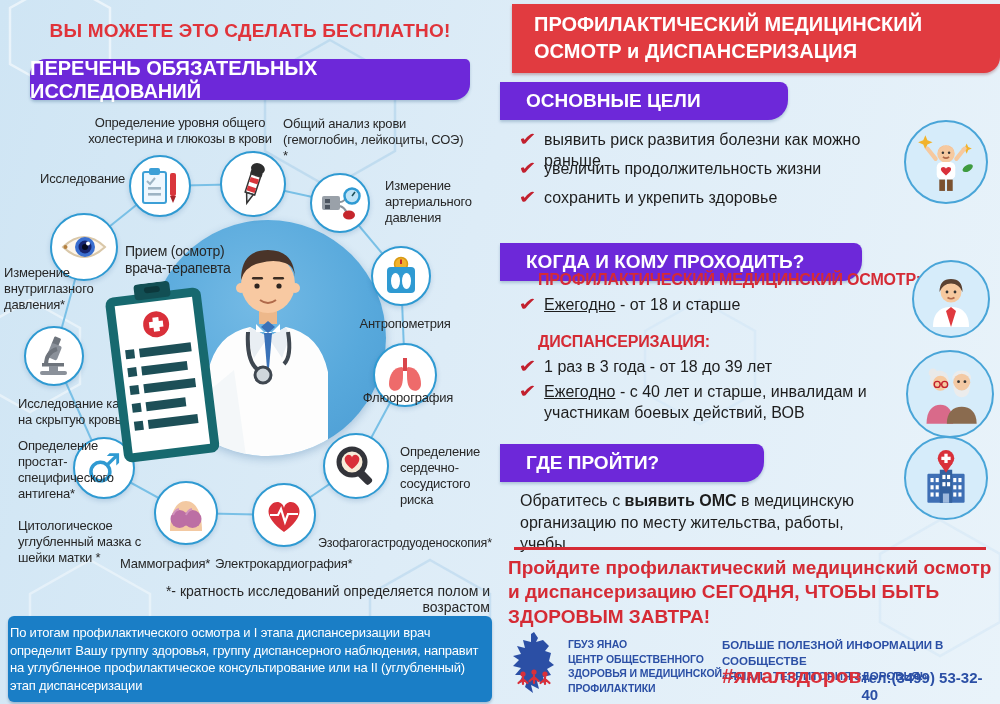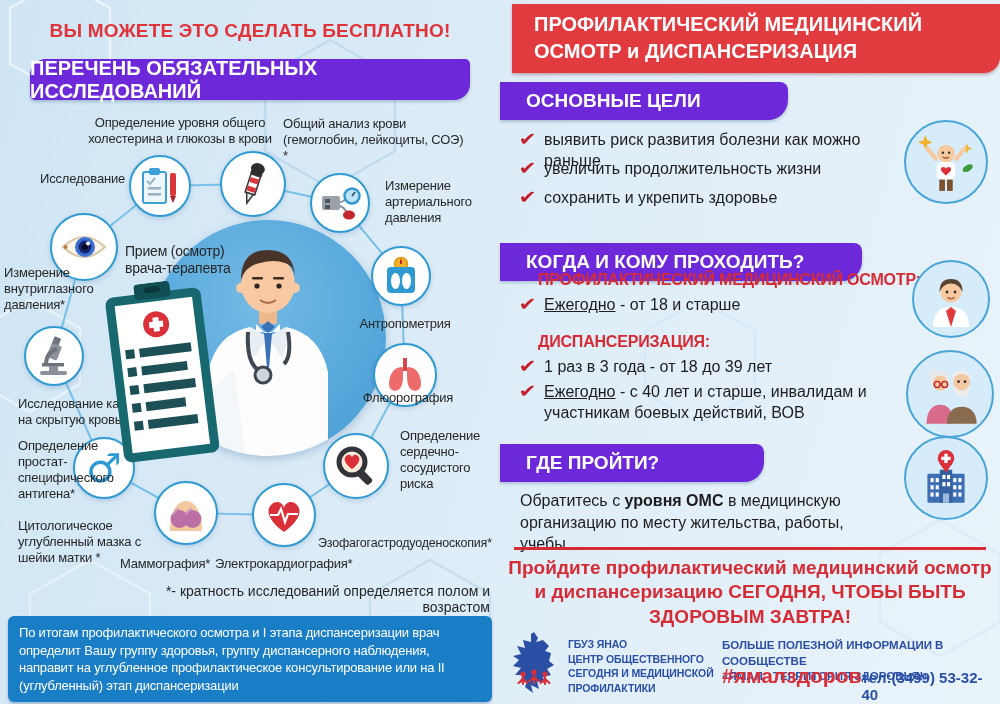--- a/index.html
+++ b/index.html
@@ -21,42 +21,42 @@
   .label{position:absolute;font-size:13px;color:#272727;line-height:1.22;letter-spacing:-.2px;}
   .node{position:absolute;background:#fff;border:2.5px solid #2f9ad2;border-radius:50%;
     display:flex;align-items:center;justify-content:center;
     box-shadow:0 2px 5px rgba(20,80,140,.18);box-sizing:border-box;}
   .big-circle{position:absolute;left:150px;top:220px;width:236px;height:236px;border-radius:50%;
     background:radial-gradient(circle at 45% 35%,#74bae5 0%,#58a9dc 55%,#4a9bd2 100%);
     overflow:hidden;box-shadow:0 3px 8px rgba(20,80,140,.25);}
   .clipboard{position:absolute;left:112px;top:282px;transform:rotate(-7deg);z-index:5;}
   .footnote{left:115px;top:583px;width:375px;text-align:right;font-size:14px;color:#272727;}
   .infobox{left:8px;top:616px;width:484px;box-sizing:border-box;background:#1a7ec6;color:#fff;
-    border-radius:6px;font-size:13px;line-height:1.35;padding:8px 11px;letter-spacing:-.2px;
+    border-radius:6px;font-size:13px;line-height:1.35;padding:8px 2px;letter-spacing:-.2px;
     box-shadow:0 2px 3px rgba(20,70,120,.3);}
   .male-glyph{font-family:"DejaVu Sans",sans-serif;font-size:40px;font-weight:bold;color:#2f9ad2;line-height:1;}
   
   .right{position:absolute;left:500px;top:0;width:500px;height:704px;}
   .r-title{position:absolute;left:12px;top:4px;width:488px;box-sizing:border-box;background:#e13b40;
     color:#fff;font-size:20px;font-weight:bold;line-height:1.35;padding:7px 10px 8px 22px;
     border-radius:0 0 16px 0;box-shadow:0 2px 3px rgba(120,20,30,.3);}
   .r-banner{position:absolute;left:0;font-size:19px;height:38px;padding-left:26px;box-sizing:border-box;}
   .rb-goals{top:82px;width:288px;border-radius:0 8px 20px 0;}
   .rb-when{top:224px;width:362px;border-radius:0 8px 20px 0;margin-top:19px;}
   .rb-where{top:444px;width:264px;border-radius:0 8px 20px 0;}
   .check-row{position:absolute;display:flex;gap:9px;align-items:flex-start;
     font-size:16px;color:#1d1d1d;line-height:1.3;}
   .check{color:#c2202e;font-weight:bold;font-size:18px;line-height:1;transform:scaleX(1.2);flex:none;}
   .red-head{position:absolute;font-size:16px;font-weight:bold;color:#d52b35;letter-spacing:-.2px;}
   .u{text-decoration:underline;}
   .icon-circle{position:absolute;background:#d6ecfa;border:2.5px solid #49a5d8;border-radius:50%;
     overflow:hidden;box-sizing:border-box;display:flex;align-items:center;justify-content:center;}
   .where-text{position:absolute;left:20px;top:490px;width:372px;font-size:16px;line-height:1.35;color:#1d1d1d;}
   .divider{position:absolute;left:14px;top:547px;width:472px;height:3px;background:#d52b35;}
-  .cta{position:absolute;left:8px;top:556px;width:484px;text-align:center;
+  .cta{position:absolute;left:8px;top:556px;width:484px;
     font-size:19px;font-weight:bold;color:#d52b35;line-height:1.28;}
   .org{position:absolute;left:68px;top:637px;width:158px;font-size:10.5px;font-weight:bold;
     color:#2b4fa5;line-height:1.4;letter-spacing:-.1px;}
   .community{position:absolute;left:222px;top:638px;width:276px;font-size:11.5px;font-weight:bold;
     color:#2b4fa5;line-height:1.35;}
   .hash-row{position:absolute;left:222px;top:664px;width:276px;display:flex;align-items:baseline;}
   .hashtag{font-size:21px;font-weight:bold;color:#d9303a;}
   .phone{font-size:15px;font-weight:bold;color:#2b4fa5;}
 </style>
 </head>
@@ -249,21 +249,21 @@
     </svg>
   </div>
 
   <div class="label" style="left:85px;top:115px;width:190px;text-align:center;">Определение уровня общего холестерина и глюкозы в крови</div>
   <div class="label" style="left:283px;top:116px;width:185px;">Общий анализ крови (гемоглобин, лейкоциты, СОЭ) *</div>
   <div class="label" style="left:28px;top:171px;width:97px;text-align:right;">Исследование</div>
   <div class="label" style="left:385px;top:178px;width:92px;">Измерение артериального давления</div>
   <div class="label" style="left:125px;top:243px;width:122px;font-size:14px;">Прием (осмотр) врача-терапевта</div>
   <div class="label" style="left:338px;top:316px;width:134px;text-align:center;">Антропометрия</div>
   <div class="label" style="left:352px;top:390px;width:112px;text-align:center;">Флюорография</div>
-  <div class="label" style="left:400px;top:428px;width:86px;">Определение сердечно-сосудистого риска</div>
+  <div class="label" style="left:400px;top:444px;width:86px;">Определение сердечно-сосудистого риска</div>
   <div class="label" style="left:318px;top:536px;width:182px;font-size:12.5px;">Эзофагогастродуоденоскопия*</div>
   <div class="label" style="left:215px;top:556px;width:142px;">Электрокардиография*</div>
   <div class="label" style="left:120px;top:556px;width:95px;">Маммография*</div>
   <div class="label" style="left:18px;top:518px;width:132px;">Цитологическое углубленный мазка с шейки матки *</div>
   <div class="label" style="left:18px;top:438px;width:98px;">Определение простат-специфического антигена*</div>
   <div class="label" style="left:18px;top:396px;width:128px;">Исследование кала на скрытую кровь*</div>
   <div class="label" style="left:4px;top:265px;width:100px;">Измерение внутриглазного давления*</div>
 
   <div class="abs footnote">*- кратность исследований определяется полом и возрастом</div>
   <div class="abs infobox">По итогам профилактического осмотра и I этапа диспансеризации врач определит Вашу группу здоровья, группу диспансерного наблюдения, направит на углубленное профилактическое консультирование или на II (углубленный) этап диспансеризации</div>
@@ -347,21 +347,21 @@
       <circle cx="41" cy="19" r="8" fill="#f3c9a4"></circle>
       <path d="M33 20 Q33 33 41 33 Q49 33 49 20 Q46 27 41 27 Q36 27 33 20 Z" fill="#ececec"></path>
       <circle cx="38" cy="18.5" r="1.3" fill="#333"></circle>
         <circle cx="44" cy="18.5" r="1.3" fill="#333"></circle>
       <path d="M27 58 C27 47 33 42 41 42 C49 42 55 47 55 58 Z" fill="#8a6b4f"></path>
     </svg>
   </div>
 
   <div class="banner r-banner rb-where">ГДЕ ПРОЙТИ?</div>
   <div class="where-text">
-    <span>Обратитесь с </span><b>уровня ОМС</b><span> в медицинскую организацию по месту жительства, работы, учебы</span>
+    <span>Обратитесь с </span><b>выявить ОМС</b><span> в медицинскую организацию по месту жительства, работы, учебы</span>
   </div>
 
   <div class="icon-circle" style="left:404px;top:436px;width:84px;height:84px;">
     <svg width="62" height="62" viewBox="0 0 60 60">
       <rect x="12" y="26" width="36" height="28" rx="1" fill="#3e6fb5"></rect>
       <rect x="24" y="22" width="12" height="32" fill="#33619f"></rect>
       <g fill="#fff">
         <rect x="15" y="30" width="3" height="4"></rect>
           <rect x="20" y="30" width="3" height="4"></rect>
         <rect x="15" y="37" width="3" height="4"></rect>
@@ -397,21 +397,21 @@
       <path d="M17 47 L17 54 M17 49 L12.5 53 M17 49 L21.5 53"></path>
       <circle cx="28" cy="42" r="2.6" fill="#d9303a" stroke="none"></circle>
       <path d="M28 45 L28 53 M28 47 L23.5 51 M28 47 L32.5 51"></path>
       <circle cx="39" cy="44" r="2.6" fill="#d9303a" stroke="none"></circle>
       <path d="M39 47 L39 54 M39 49 L34.5 53 M39 49 L43.5 53"></path>
     </g>
   </svg>
   <div class="org">
     <div>ГБУЗ ЯНАО</div>
     <div>ЦЕНТР ОБЩЕСТВЕННОГО</div>
-    <div>СЕГОДНЯ И МЕДИЦИНСКОЙ</div>
+    <div>ЗДОРОВЬЯ И МЕДИЦИНСКОЙ</div>
     <div>ПРОФИЛАКТИКИ</div>
   </div>
   <div class="community">
     <div>БОЛЬШЕ ПОЛЕЗНОЙ ИНФОРМАЦИИ В СООБЩЕСТВЕ</div>
     <div>«ЯМАЛ - ТЕРРИТОРИЯ ЗДОРОВЬЯ!»</div>
   </div>
   <div class="hash-row">
     <span class="hashtag">#ямалздоров</span>
     <span class="phone">тел:(3499) 53-32-40</span>
   </div>

